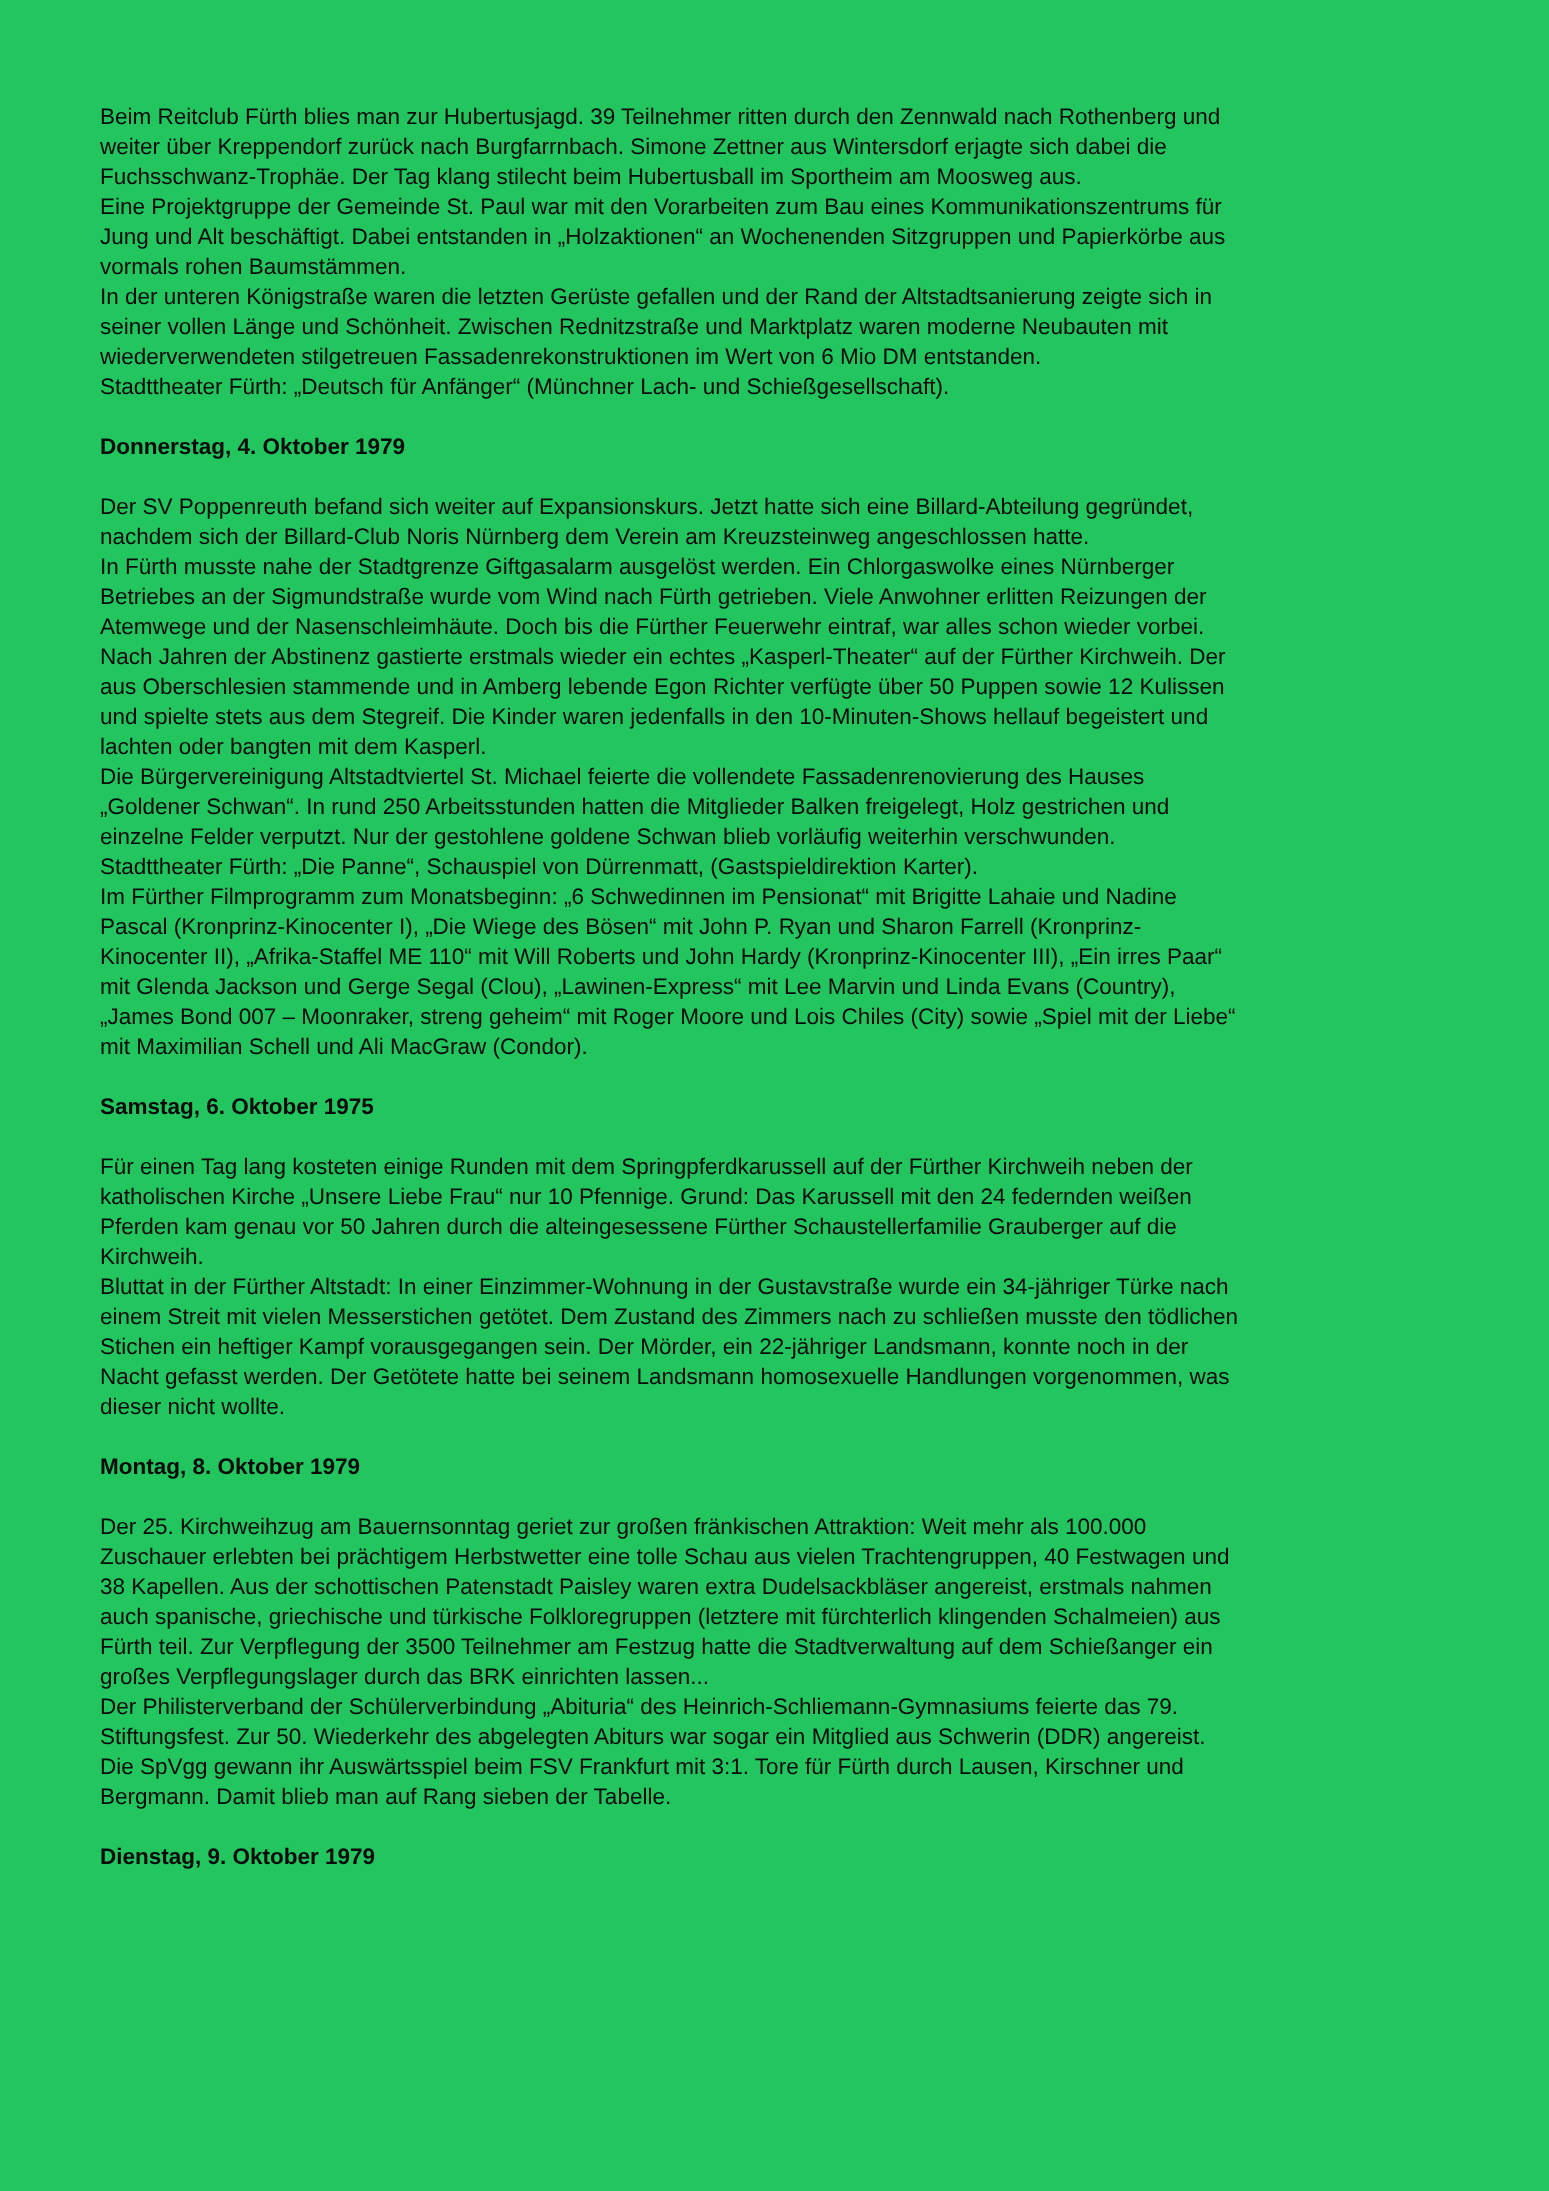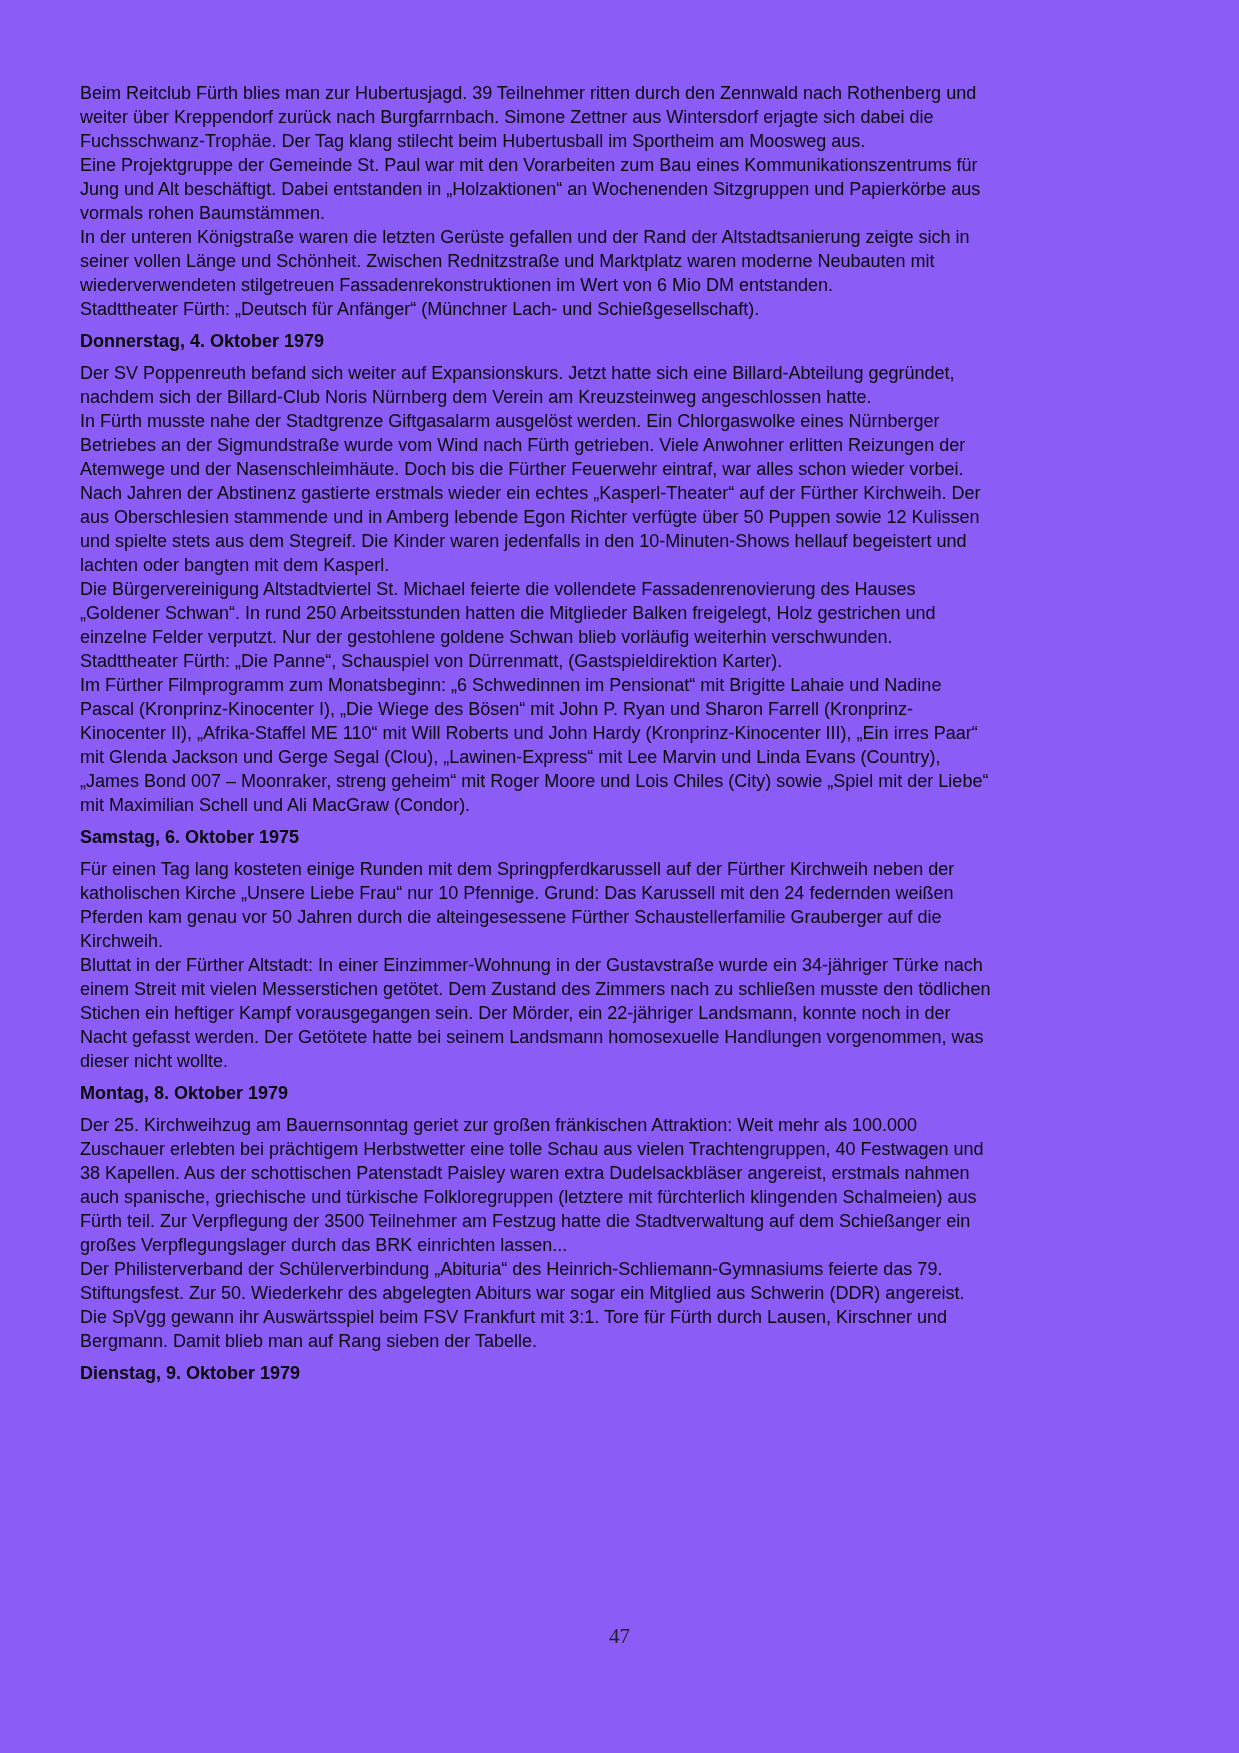--- a/index.html
+++ b/index.html
@@ -4,40 +4,40 @@
 <style>
   html, body {
     margin: 0;
     padding: 0;
     background: #e8e8e8;
   }
   .page {
     position: relative;
     width: 1239px;
     height: 1753px;
-    background: #8b5cf6;
+    background: #22c55e;
     font-family: "Liberation Sans", "DejaVu Sans", sans-serif;
     color: #0a0a0a;
     overflow: hidden;
   }
   .content {
     position: absolute;
     left: 80px;
     top: 81px;
     width: 1122px;
     font-size: 18px;
     line-height: 24px;
   }
   .para {
     margin: 0;
     white-space: pre-line;
     text-align: left;
   }
   .section-heading {
-    margin: 8px 0;
+    margin: 24px 0;
     font-weight: 700;
     font-size: 18px;
     line-height: 24px;
     white-space: pre-line;
   }
   .page-number {
     position: absolute;
     top: 1624px;
     left: 0;
     width: 1239px;
@@ -119,14 +119,13 @@
 Die SpVgg gewann ihr Auswärtsspiel beim FSV Frankfurt mit 3:1. Tore für Fürth durch Lausen, Kirschner und
 Bergmann. Damit blieb man auf Rang sieben der Tabelle.</p>
     </div>
 
     <div>
       <div class="section-heading">Dienstag, 9. Oktober 1979</div>
     </div>
 
   </div>
 
-  <div class="page-number">47</div>
 </div>
 
 </body></html>

